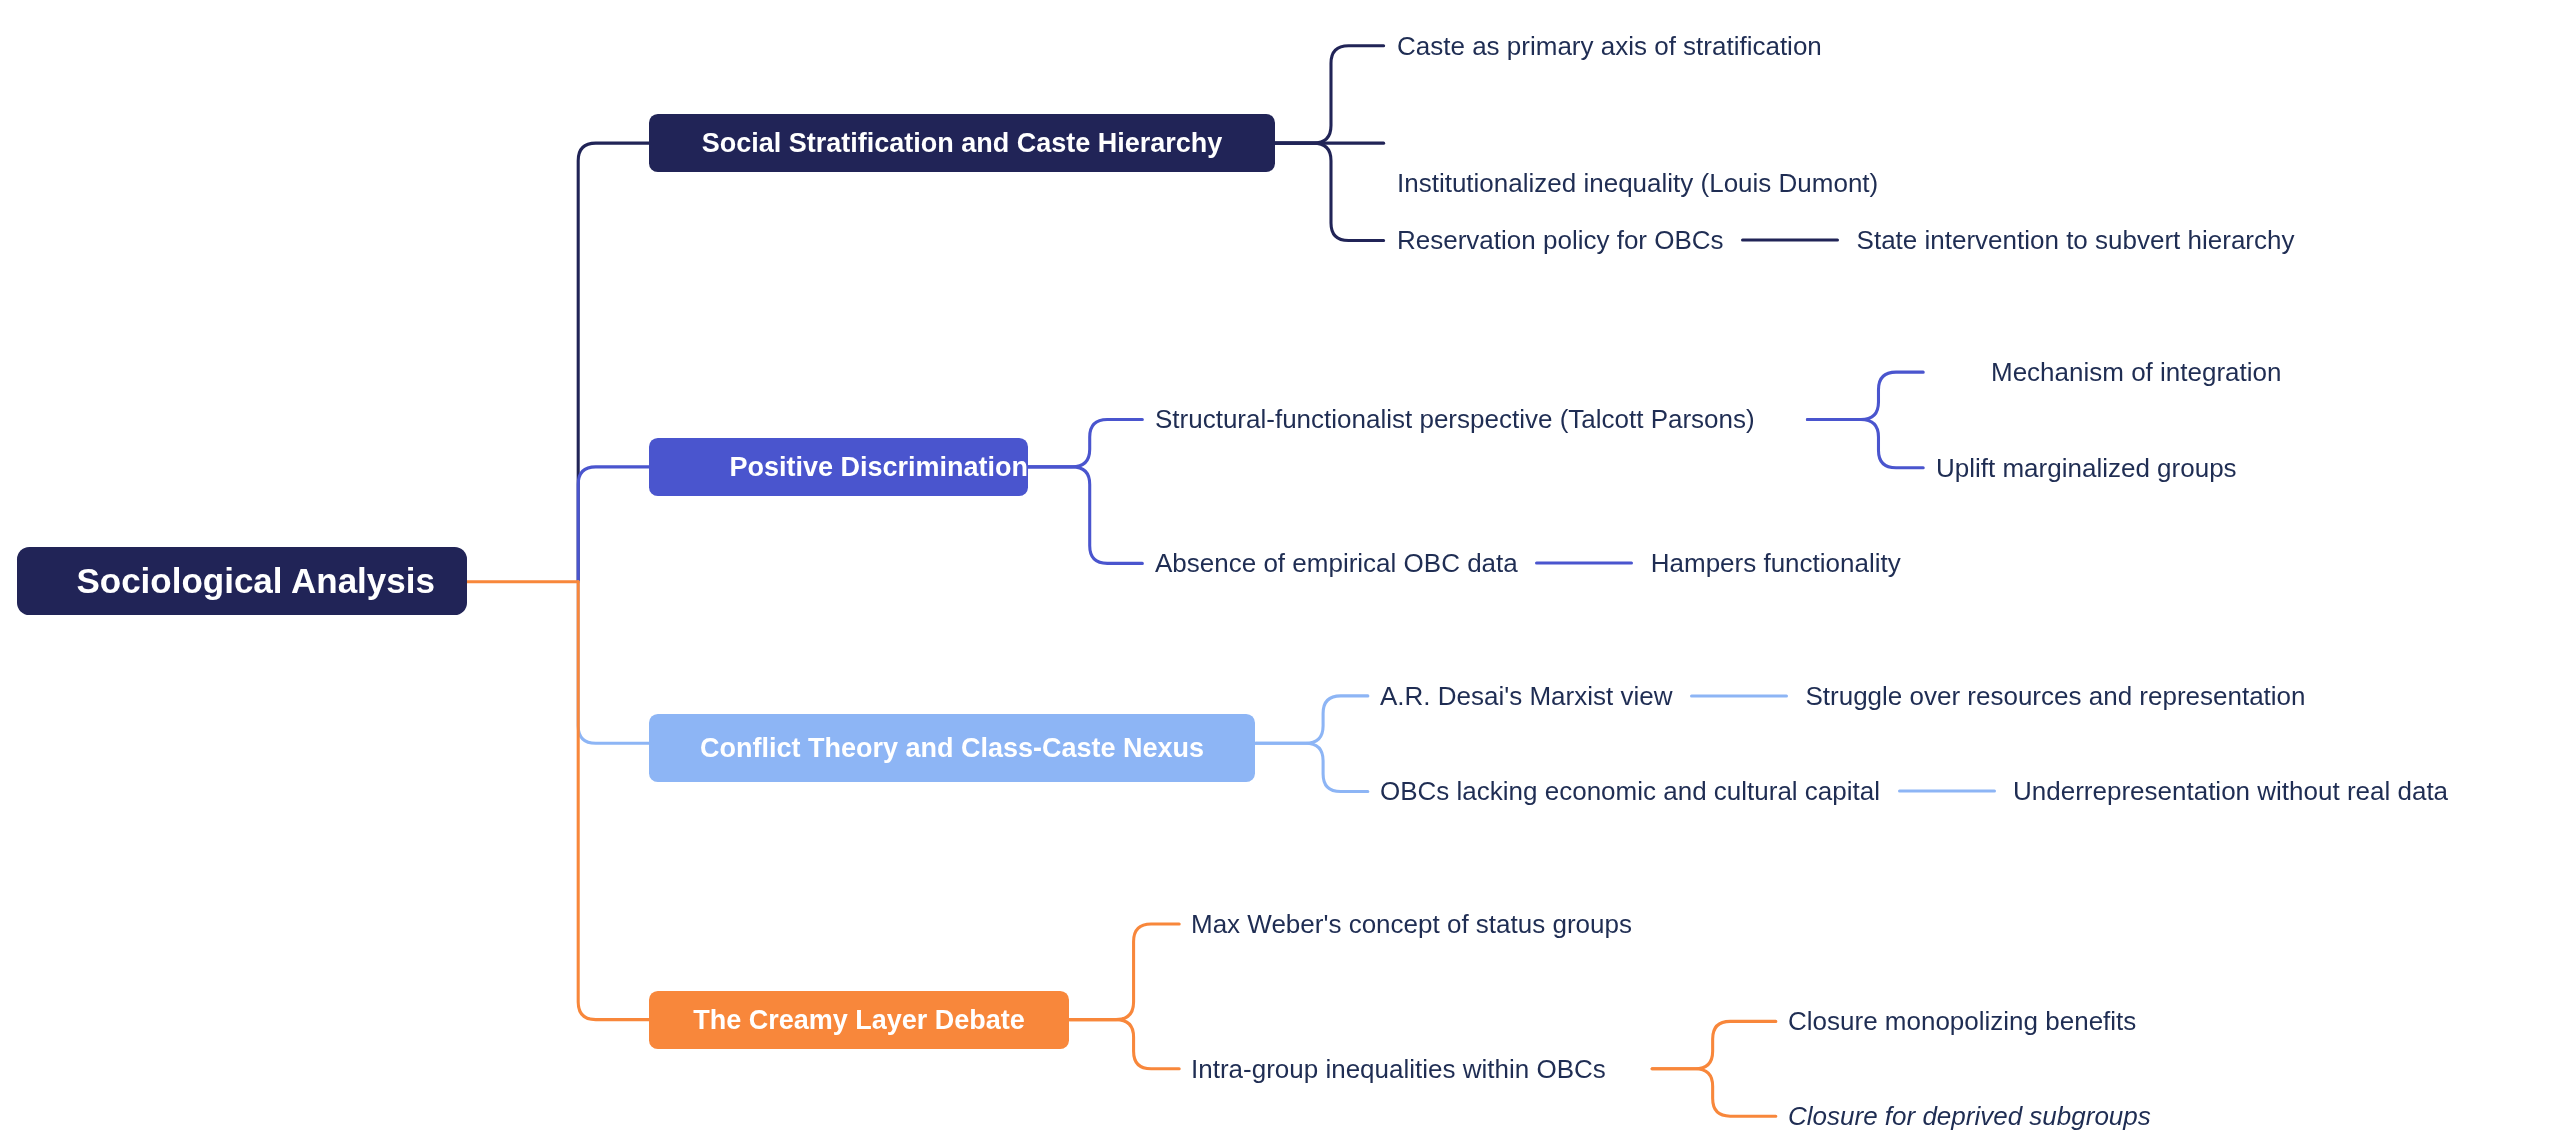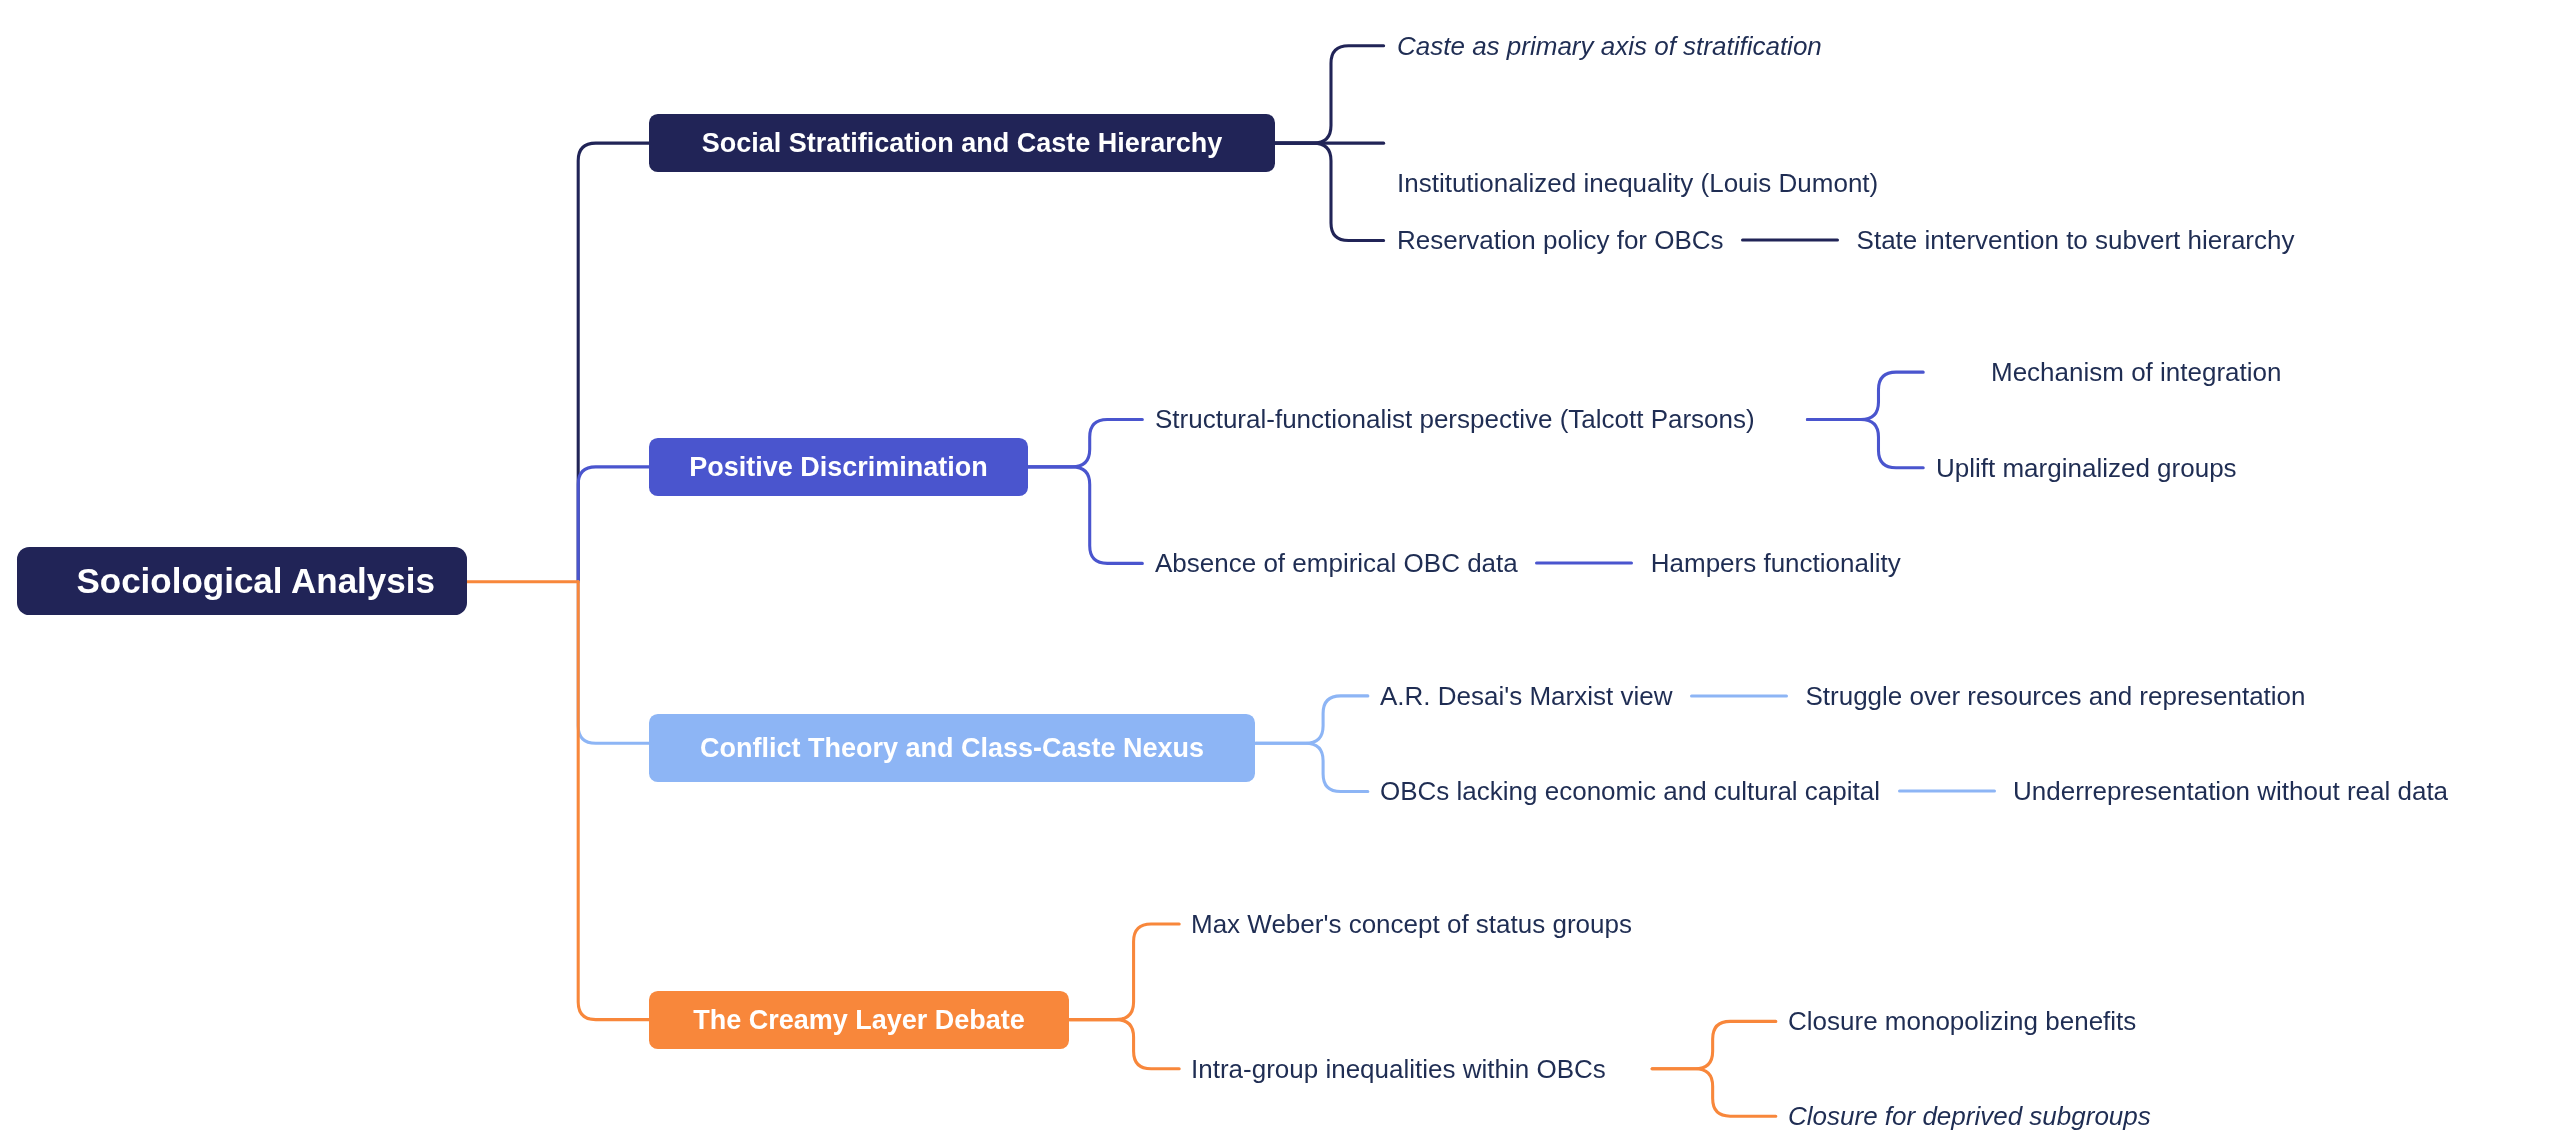--- a/index.html
+++ b/index.html
@@ -37,21 +37,21 @@
     align-items: center;
     justify-content: center;
     color: #ffffff;
     font-weight: 600;
     white-space: nowrap;
     border-radius: 8.8px;
     font-size: 27px;
     box-sizing: border-box;
   }
   .box.navy { background: var(--navy); }
-  .box.indigo { background: var(--indigo); }
+  .box.indigo { background: var(--indigo); justify-content: flex-end; }
   .box.lightblue { background: var(--light-blue); }
   .box.orange { background: var(--orange); }
   .box.root {
     font-size: 35px;
     border-radius: 12.3px;
     padding-left: 28px;
   }
 
   .leaf {
     position: absolute;
@@ -116,21 +116,21 @@
   <div class="box indigo" style="left:649px; top:438px; width:379px; height:58px;">
     <span>Positive Discrimination</span>
   </div>
   <div class="box lightblue" style="left:649px; top:714px; width:606px; height:68px;">
     <span>Conflict Theory and Class-Caste Nexus</span>
   </div>
   <div class="box orange" style="left:649px; top:991px; width:420px; height:58px;align-items:center;">
     <span>The Creamy Layer Debate</span>
   </div>
 
-  <div class="leaf" style="left:1397px; top:46px;font-style:italic;">Caste as primary axis of stratification</div>
+  <div class="leaf" style="left:1397px; top:46px;">Caste as primary axis of stratification</div>
   <div class="leaf" style="left:1397px; top:143px;margin-top:40px;">Institutionalized inequality (Louis Dumont)</div>
   <div class="leaf" style="left:1397px; top:240px;">
     <span>Reservation policy for OBCs</span>
     <span class="dash navy"></span>
     <span>State intervention to subvert hierarchy</span>
   </div>
 
   <div class="leaf" style="left:1155px; top:419px;">Structural-functionalist perspective (Talcott Parsons)</div>
   <div class="leaf" style="left:1991px; top:372px;">Mechanism of integration</div>
   <div class="leaf" style="left:1936px; top:468px;">Uplift marginalized groups</div>

